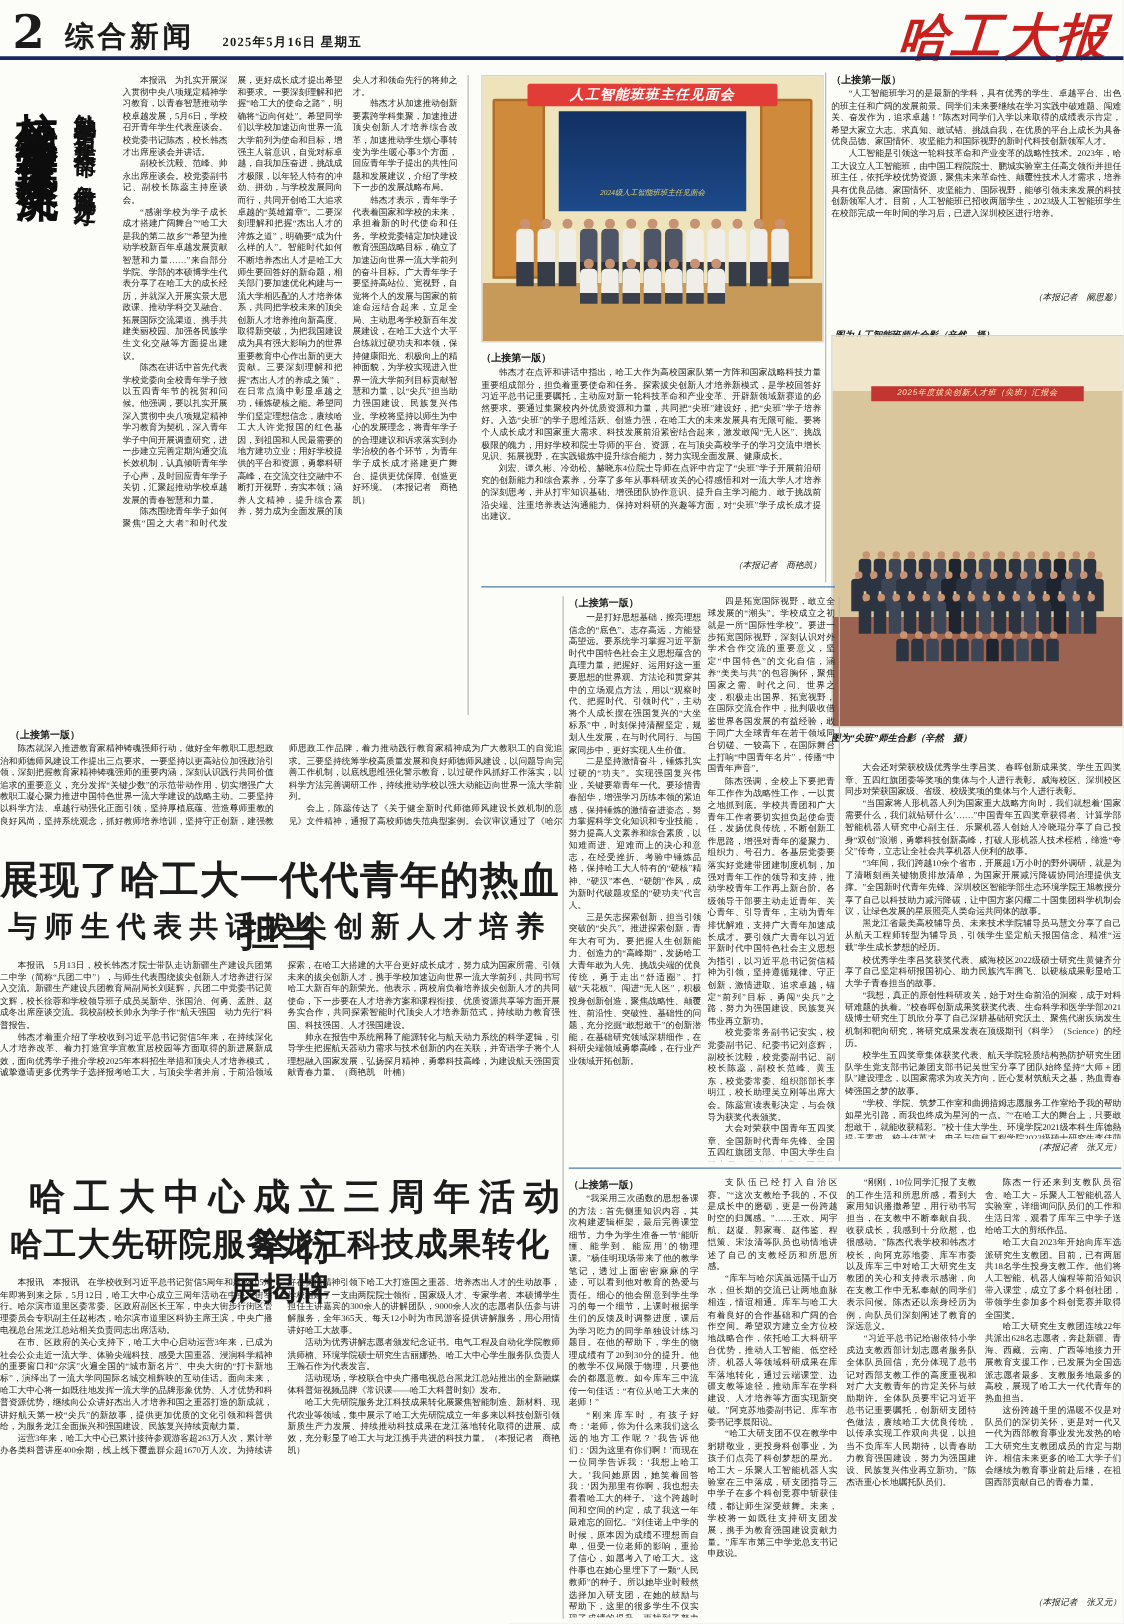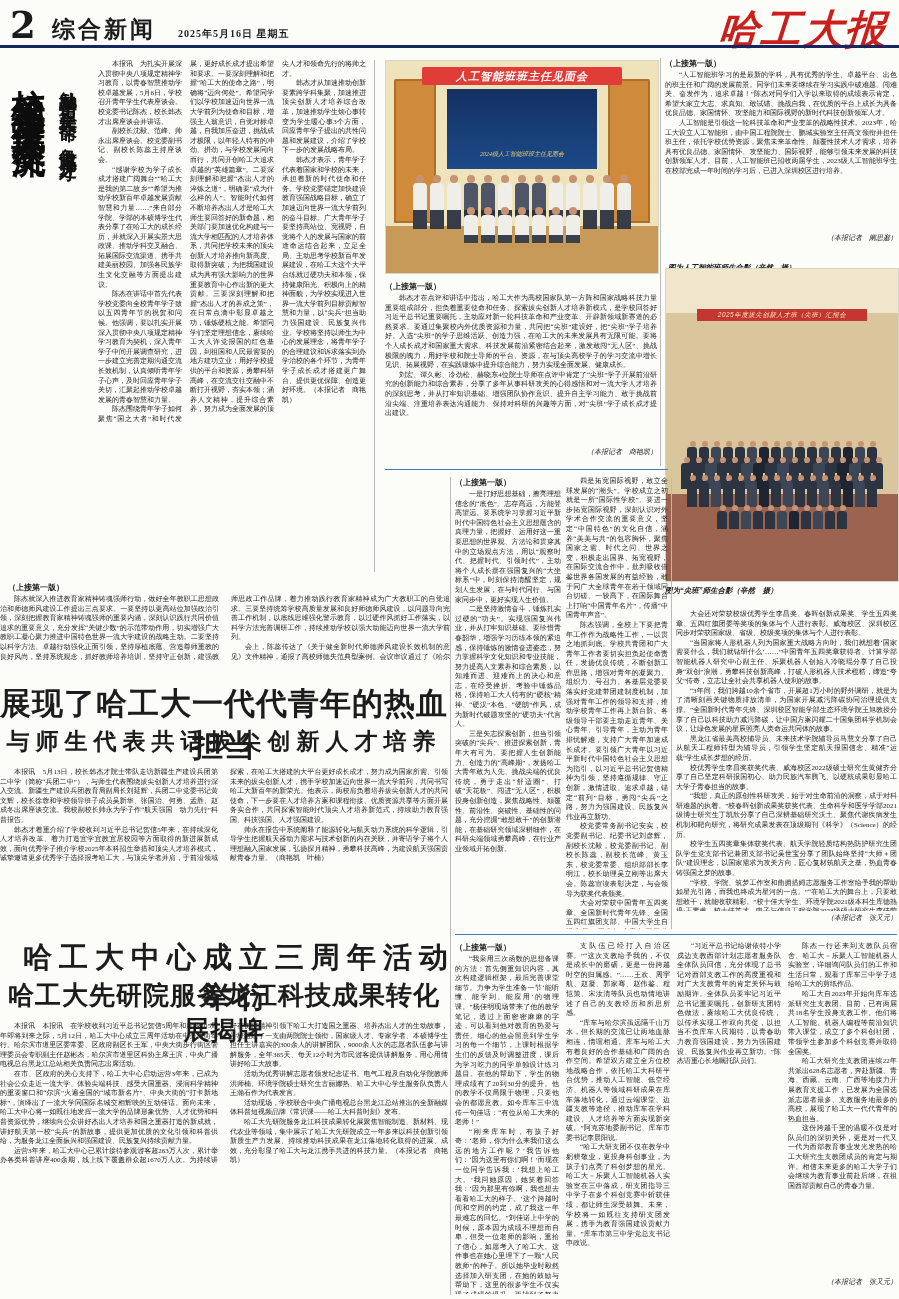--- a/index.html
+++ b/index.html
@@ -253,21 +253,21 @@
       <p>运营3年来，哈工大中心已累计接待参观游客超263万人次，累计举办各类科普讲座400余期，线上线下覆盖群众超1670万人次。为持续讲好在贺信精神引领下哈工大打造国之重器、培养杰出人才的生动故事，学校组建了一支由两院院士领衔，国家级人才、专家学者、本硕博学生担任主讲嘉宾的300余人的讲解团队，9000余人次的志愿者队伍参与讲解服务，全年365天、每天12小时为市民游客提供讲解服务，用心用情讲好哈工大故事。</p>
       <p>活动为优秀讲解志愿者颁发纪念证书。电气工程及自动化学院教师洪师楠、环境学院硕士研究生古丽娜热、哈工大中心学生服务队负责人王瀚石作为代表发言。</p>
       <p>活动现场，学校联合中央广播电视总台黑龙江总站推出的全新融媒体科普短视频品牌《常识课——哈工大科普时刻》发布。</p>
       <p>哈工大先研院服务龙江科技成果转化展聚焦智能制造、新材料、现代农业等领域，集中展示了哈工大先研院成立一年多来以科技创新引领新质生产力发展、持续推动科技成果在龙江落地转化取得的进展、成效，充分彰显了哈工大与龙江携手共进的科技力量。（本报记者　商艳凯）</p>
     </div>
 
   <div class="colblock" style="left:455px;top:477px;width:106px;height:452px;">
     <div class="cont-hd">（上接第一版）</div>
     <div class="paras tx">
         <p>一是打好思想基础，擦亮理想信念的“底色”。志存高远，方能登高望远。要系统学习掌握习近平新时代中国特色社会主义思想蕴含的真理力量，把握好、运用好这一重要思想的世界观、方法论和贯穿其中的立场观点方法，用以“观察时代、把握时代、引领时代”，主动将个人成长摆在强国复兴的“大坐标系”中，时刻保持清醒坚定，规划人生发展，在与时代同行、与国家同步中，更好实现人生价值。</p>
-        <p>二是坚持激情奋斗，锤炼扎实过硬的“功夫”。实现强国复兴伟业，并从打牢知识基础。要珍惜青春韶华，增强学习历练本领的紧迫感，保持锤炼的激情奋进姿态，努力掌握科学文化知识和专业技能，努力提高人文素养和综合素质，以知难而进、迎难而上的决心和意志，在经受挫折、考验中锤炼品格，保持哈工大人特有的“硬核”精神、“硬汉”本色、“硬朗”作风，成为新时代破题攻坚的“硬功夫”代言人。</p>
+        <p>二是坚持激情奋斗，锤炼扎实过硬的“功夫”。实现强国复兴伟业，关键要靠青年一代。要珍惜青春韶华，增强学习历练本领的紧迫感，保持锤炼的激情奋进姿态，努力掌握科学文化知识和专业技能，努力提高人文素养和综合素质，以知难而进、迎难而上的决心和意志，在经受挫折、考验中锤炼品格，保持哈工大人特有的“硬核”精神、“硬汉”本色、“硬朗”作风，成为新时代破题攻坚的“硬功夫”代言人。</p>
         <p>三是矢志探索创新，担当引领突破的“尖兵”。推进探索创新，青年大有可为。要把握人生创新能力、创造力的“高峰期”，发扬哈工大青年敢为人先、挑战尖端的优良传统，勇于走出“舒适圈”、打破“天花板”、闯进“无人区”，积极投身创新创造，聚焦战略性、颠覆性、前沿性、突破性、基础性的问题，充分挖掘“敢想敢干”的创新潜能，在基础研究领域深耕细作，在科研尖端领域勇攀高峰，在行业产业领域开拓创新。</p>
       </div>
   </div>
   <div class="colblock" style="left:566px;top:477px;width:102px;height:452px;">
     <div class="paras tx">
         <p>四是拓宽国际视野，敢立全球发展的“潮头”。学校成立之初就是一所“国际性学校”。要进一步拓宽国际视野，深刻认识对外学术合作交流的重要意义，坚定“中国特色”的文化自信，涵养“美美与共”的包容胸怀，聚焦国家之需、时代之问、世界之变，积极走出国界、拓宽视野，在国际交流合作中，批判吸收借鉴世界各国发展的有益经验，敢于同广大全球青年在若干领域同台切磋、一较高下，在国际舞台上打响“中国青年名片”，传播“中国青年声音”。</p>
         <p>陈杰强调，全校上下要把青年工作作为战略性工作，一以贯之地抓到底。学校共青团和广大青年工作者要切实担负起使命责任，发扬优良传统，不断创新工作思路，增强对青年的凝聚力、组织力、号召力。各基层党委要落实好党建带团建制度机制，加强对青年工作的领导和支持，推动学校青年工作再上新台阶。各级领导干部要主动走近青年、关心青年、引导青年，主动为青年排忧解难，支持广大青年加速成长成才。要引领广大青年以习近平新时代中国特色社会主义思想为指引，以习近平总书记贺信精神为引领，坚持遵循规律、守正创新，激情进取、追求卓越，锚定“前列”目标，勇闯“尖兵”之路，努力为强国建设、民族复兴伟业再立新功。</p>
         <p>校党委常务副书记安实，校党委副书记、纪委书记刘彦辉，副校长沈毅，校党委副书记、副校长陈蕊，副校长范峰、黄玉东，校党委常委、组织部部长李明江，校长助理吴立刚等出席大会。陈蕊宣读表彰决定，与会领导为获奖代表颁奖。</p>
         <p>大会对荣获中国青年五四奖章、全国新时代青年先锋、全国五四红旗团支部、中国大学生自强之星、黑龙江省青年五四奖章、黑龙江省岗位学雷锋标兵、黑龙江省辅导员名师工作室、黑龙江省最美高校辅导员的集体与个人进行表彰。</p>
       </div>
@@ -295,20 +295,21 @@
   </div>
   <div class="colblock" style="left:566px;top:942px;width:104px;height:352px;">
     <div class="paras tx">
         <p>支队伍已经打入自治区赛。”“这次支教给予我的，不仅是成长中的磨砺，更是一份跨越时空的归属感。”……王欢、周宇航、赵凝、郭家骞、赵伟鉴、程恺策、宋汝清等队员也动情地讲述了自己的支教经历和所思所感。</p>
         <p>“库车与哈尔滨虽远隔千山万水，但长期的交流已让两地血脉相连，情谊相通。库车与哈工大有着良好的合作基础和广阔的合作空间。希望双方建立全方位校地战略合作，依托哈工大科研平台优势，推动人工智能、低空经济、机器人等领域科研成果在库车落地转化，通过云端课堂、边疆支教等途径，推动库车在学科建设、人才培养等方面实现新突破。”阿克苏地委副书记、库车市委书记李晨阳说。</p>
         <p>“哈工大研支团不仅在教学中躬耕敬业，更投身科创事业，为孩子们点亮了科创梦想的星光。哈工大－乐聚人工智能机器人实验室在三中落成，研支团指导三中学子在多个科创竞赛中斩获佳绩，都让师生深受鼓舞。未来，学校将一如既往支持研支团发展，携手为教育强国建设贡献力量。”库车市第三中学党总支书记申政说。</p>
       </div>
   </div>
   <div class="colblock" style="left:677px;top:942px;width:104px;height:352px;">
     <div class="paras tx">
+        <p>“刚刚，10位同学汇报了支教的工作生活和所思所感，看到大家用知识播撒希望，用行动书写担当，在支教中不断奉献自我、收获成长，我感到十分欣慰，也很感动。”陈杰代表学校和韩杰才校长，向阿克苏地委、库车市委以及库车三中对哈工大研究生支教团的关心和支持表示感谢，向在支教工作中无私奉献的同学们表示问候。陈杰还以亲身经历为例，向队员们深刻阐述了教育的深远意义。</p>
         <p>“习近平总书记给谢依特小学戍边支教西部计划志愿者服务队全体队员回信，充分体现了总书记对西部支教工作的高度重视和对广大支教青年的肯定关怀与鼓励期许。全体队员要牢记习近平总书记重要嘱托，创新研支团特色做法，赓续哈工大优良传统，以传承实现工作双向共促，以担当不负库车人民期待，以青春助力教育强国建设，努力为强国建设、民族复兴伟业再立新功。”陈杰语重心长地嘱托队员们。</p>
       </div>
   </div>
   <div class="colblock" style="left:788px;top:942px;width:109px;height:352px;">
     <div class="paras tx">
         <p>陈杰一行还来到支教队员宿舍、哈工大－乐聚人工智能机器人实验室，详细询问队员们的工作和生活日常，观看了库车三中学子送给哈工大的剪纸作品。</p>
         <p>哈工大自2023年开始向库车选派研究生支教团。目前，已有两届共18名学生投身支教工作。他们将人工智能、机器人编程等前沿知识带入课堂，成立了多个科创社团，带领学生参加多个科创竞赛并取得全国奖。</p>
         <p>哈工大研究生支教团连续22年共派出628名志愿者，奔赴新疆、青海、西藏、云南、广西等地接力开展教育支援工作，已发展为全国选派志愿者最多、支教服务地最多的高校，展现了哈工大一代代青年的热血担当。</p>
         <p>这份跨越千里的温暖不仅是对队员们的深切关怀，更是对一代又一代为西部教育事业发光发热的哈工大研究生支教团成员的肯定与期许。相信未来更多的哈工大学子们会继续为教育事业前赴后继，在祖国西部贡献自己的青春力量。</p>
       </div>

